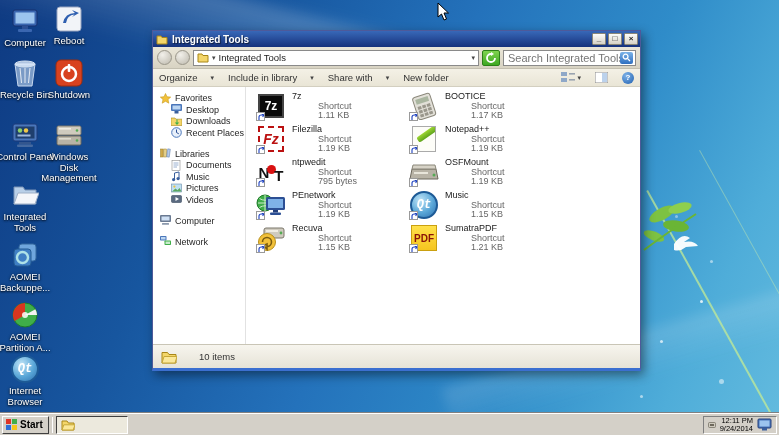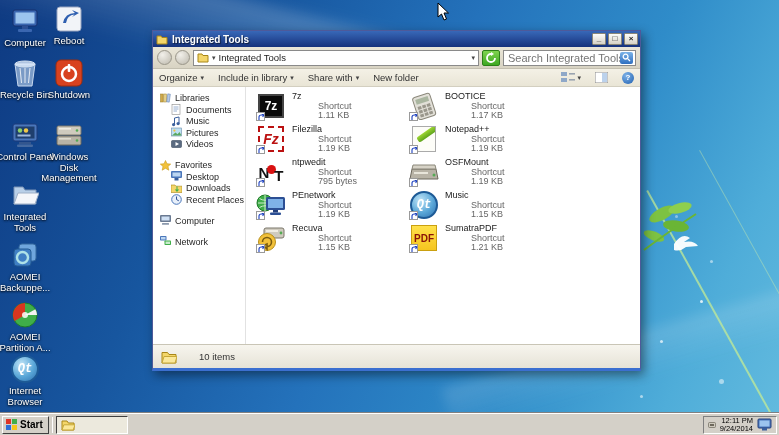--- a/index.html
+++ b/index.html
@@ -58,21 +58,21 @@
   .navcircle { width:15px; height:15px; border-radius:50%; background:radial-gradient(circle at 35% 30%,#f2f0ea,#bdb9ad); border:1px solid #9a968a; }
   .addressbar { flex:1; height:16px; background:#fff; border:1px solid #8a8a8a; display:flex; align-items:center; padding:0 3px; gap:3px; font-size:9.5px; color:#222; }
   .addressbar .spacer { flex:1; }
   .chev { font-size:7px; color:#444; }
   .gobtn { width:18px; height:16px; background:linear-gradient(#7fd44f,#3da822); border:1px solid #2c7f18; border-radius:2px; display:flex; align-items:center; justify-content:center; }
   .searchbox { width:133px; height:16px; background:#fff; border:1px solid #8a8a8a; display:flex; align-items:center; padding:0 2px 0 4px; }
   .searchbox input { flex:1; border:none; outline:none; font-size:11px; color:#555; font-family:Liberation Sans, sans-serif; width:100px; background:transparent; }
   .searchicon { width:13px; height:12px; background:linear-gradient(#7ab2e8,#2f6fc0); border-radius:2px; display:flex; align-items:center; justify-content:center; }
 
   .toolbar { height:18px; background:linear-gradient(#f4f1e6,#e9e5d6); display:flex; align-items:center; padding:0 6px; gap:14px; font-size:9.5px; color:#333; flex:0 0 auto; border-bottom:1px solid #d3cfc0; }
-  .tbtn { display:flex; align-items:center; gap:3px; cursor:pointer; white-space:nowrap; }
+  .tbtn { display:flex; align-items:center; gap:13px; cursor:pointer; white-space:nowrap; }
   .toolbar .tspacer { flex:1; }
   .tb-ico { display:flex; align-items:center; gap:2px; cursor:pointer; }
   .helpbtn { width:12px; height:12px; border-radius:50%; background:radial-gradient(circle at 35% 30%,#7fb3e8,#1f5fb0); color:#fff; font-size:8px; font-weight:bold; text-align:center; line-height:12px; }
 
   .main { flex:1; display:flex; background:#fff; overflow:hidden; }
   .sidebar { width:93px; flex:0 0 auto; border-right:1px solid #e2e2e2; padding:5px 0 0 7px; }
   .snode { display:flex; align-items:center; gap:4px; height:12px; font-size:9px; color:#1f1f1f; cursor:pointer; white-space:nowrap; }
   .snode.child { margin-left:11px; height:11.5px; }
   .ssection { margin-bottom:9px; }
   .sico { width:11px; height:11px; flex:0 0 auto; display:flex; }
@@ -325,20 +325,59 @@
     </div>
     <div class="helpbtn">?</div>
   </div>
 
   <div class="main">
 
     <div class="sidebar">
       <div class="ssection">
         <div class="snode">
           <span class="sico">
+              <svg width="11" height="11">
+                <path d="M5.5 0.5 L7 3.8 L10.7 4.1 L8 6.5 L8.8 10.2 L5.5 8.3 L2.2 10.2 L3 6.5 L0.3 4.1 L4 3.8 Z" fill="#f2c13a" stroke="#c79a1c" stroke-width=".6"></path>
+              </svg>
+            </span>
+          <span>Favorites</span>
+        </div>
+        <div class="snode child">
+          <span class="sico">
+              <svg width="11" height="10">
+                <rect x="0" y="0" width="11" height="7" rx="1" fill="#4a76ba"></rect>
+                <rect x="1.5" y="1.5" width="8" height="4" fill="#bcd6f2"></rect>
+                <rect x="3.5" y="7" width="4" height="2.5" fill="#3a5f9c"></rect>
+              </svg>
+            </span>
+          <span>Desktop</span>
+        </div>
+        <div class="snode child">
+          <span class="sico">
+              <svg width="11" height="10">
+                <path d="M0 2 L4 2 L5 3.2 L11 3.2 L11 9.5 L0 9.5 Z" fill="#f4d66a" stroke="#a88618" stroke-width=".6"></path>
+                <path d="M5.5 3.5 L5.5 6.5 L3.8 6.5 L6 9 L8.2 6.5 L6.5 6.5 L6.5 3.5 Z" fill="#3fae49"></path>
+              </svg>
+            </span>
+          <span>Downloads</span>
+        </div>
+        <div class="snode child">
+          <span class="sico">
+              <svg width="11" height="11">
+                <circle cx="5.5" cy="5.5" r="4.8" fill="#e8f0fa" stroke="#4a76ba"></circle>
+                <path d="M5.5 2.5 L5.5 5.5 L7.8 6.8" stroke="#2c4f94" fill="none" stroke-width="1"></path>
+              </svg>
+            </span>
+          <span>Recent Places</span>
+        </div>
+      </div>
+
+      <div class="ssection">
+        <div class="snode">
+          <span class="sico">
               <svg width="11" height="10">
                 <rect x="0.5" y="1" width="2.6" height="8" fill="#cfa94a" stroke="#9a7c22" stroke-width=".5"></rect>
                 <rect x="3.8" y="1" width="2.6" height="8" fill="#e6d08a" stroke="#9a7c22" stroke-width=".5"></rect>
                 <rect x="7.2" y="1" width="2.6" height="8" fill="#b5c9e8" stroke="#5a7cae" stroke-width=".5" transform="rotate(8 8.5 5)"></rect>
               </svg>
             </span>
           <span>Libraries</span>
         </div>
         <div class="snode child">
           <span class="sico">
@@ -372,59 +411,20 @@
           <span>Pictures</span>
         </div>
         <div class="snode child">
           <span class="sico">
               <svg width="11" height="10">
                 <rect x="0.5" y="1.5" width="10" height="7" rx="1" fill="#5a6a80" stroke="#3a4a60" stroke-width=".6"></rect>
                 <path d="M4.5 3 L8 5 L4.5 7 Z" fill="#fff"></path>
               </svg>
             </span>
           <span>Videos</span>
-        </div>
-      </div>
-
-      <div class="ssection">
-        <div class="snode">
-          <span class="sico">
-              <svg width="11" height="11">
-                <path d="M5.5 0.5 L7 3.8 L10.7 4.1 L8 6.5 L8.8 10.2 L5.5 8.3 L2.2 10.2 L3 6.5 L0.3 4.1 L4 3.8 Z" fill="#f2c13a" stroke="#c79a1c" stroke-width=".6"></path>
-              </svg>
-            </span>
-          <span>Favorites</span>
-        </div>
-        <div class="snode child">
-          <span class="sico">
-              <svg width="11" height="10">
-                <rect x="0" y="0" width="11" height="7" rx="1" fill="#4a76ba"></rect>
-                <rect x="1.5" y="1.5" width="8" height="4" fill="#bcd6f2"></rect>
-                <rect x="3.5" y="7" width="4" height="2.5" fill="#3a5f9c"></rect>
-              </svg>
-            </span>
-          <span>Desktop</span>
-        </div>
-        <div class="snode child">
-          <span class="sico">
-              <svg width="11" height="10">
-                <path d="M0 2 L4 2 L5 3.2 L11 3.2 L11 9.5 L0 9.5 Z" fill="#f4d66a" stroke="#a88618" stroke-width=".6"></path>
-                <path d="M5.5 3.5 L5.5 6.5 L3.8 6.5 L6 9 L8.2 6.5 L6.5 6.5 L6.5 3.5 Z" fill="#3fae49"></path>
-              </svg>
-            </span>
-          <span>Downloads</span>
-        </div>
-        <div class="snode child">
-          <span class="sico">
-              <svg width="11" height="11">
-                <circle cx="5.5" cy="5.5" r="4.8" fill="#e8f0fa" stroke="#4a76ba"></circle>
-                <path d="M5.5 2.5 L5.5 5.5 L7.8 6.8" stroke="#2c4f94" fill="none" stroke-width="1"></path>
-              </svg>
-            </span>
-          <span>Recent Places</span>
         </div>
       </div>
 
       <div class="ssection">
         <div class="snode">
           <span class="sico">
               <svg width="11" height="10">
                 <rect x="0" y="0" width="11" height="7" rx="1" fill="#6a7a92"></rect>
                 <rect x="1.5" y="1.5" width="8" height="4" fill="#cfe0f4"></rect>
                 <rect x="2" y="8" width="7" height="1.8" rx=".5" fill="#8a98ac"></rect>

